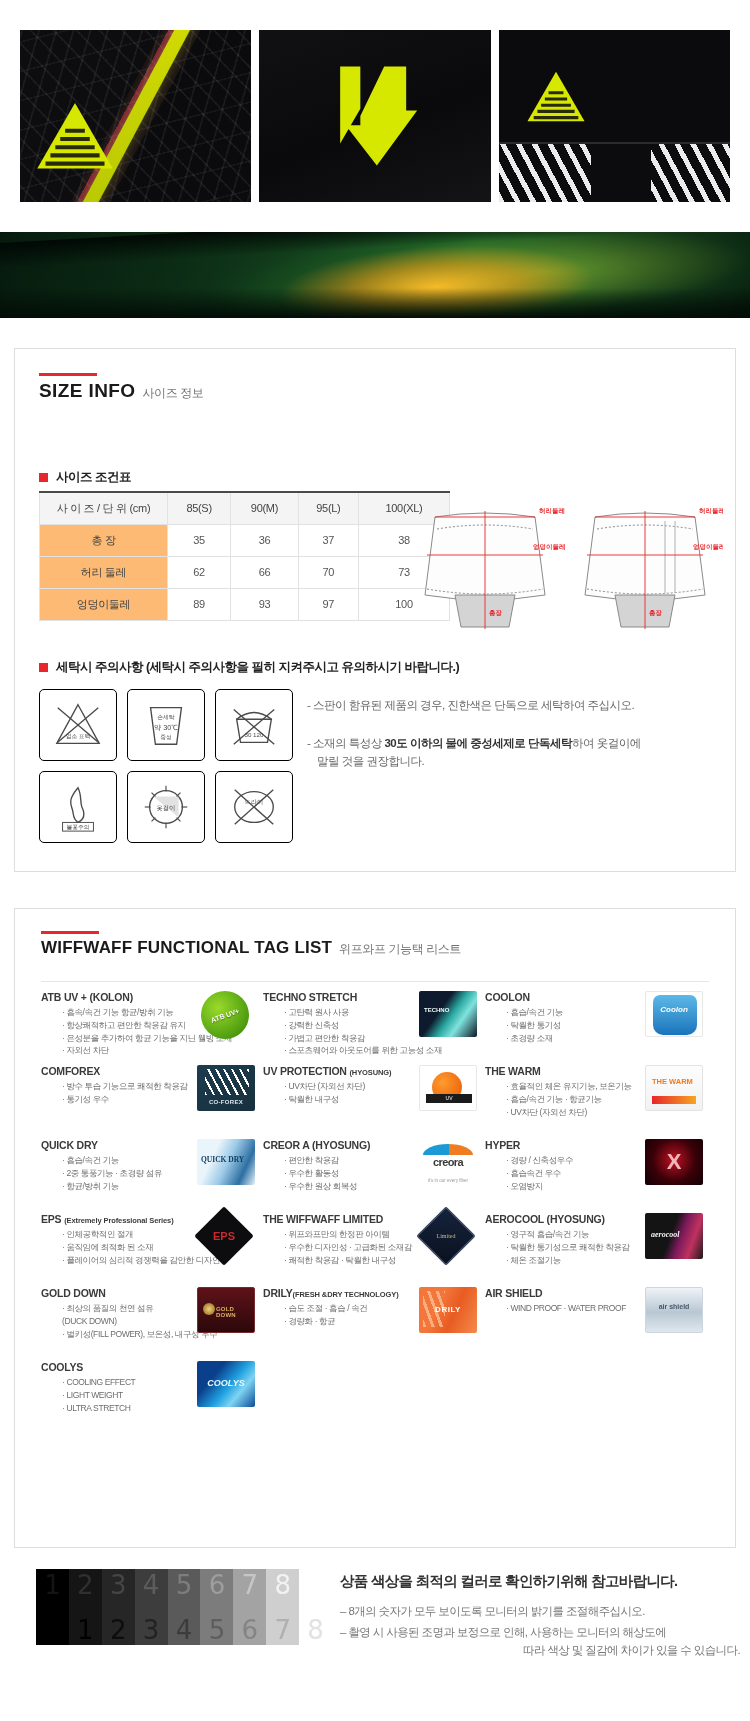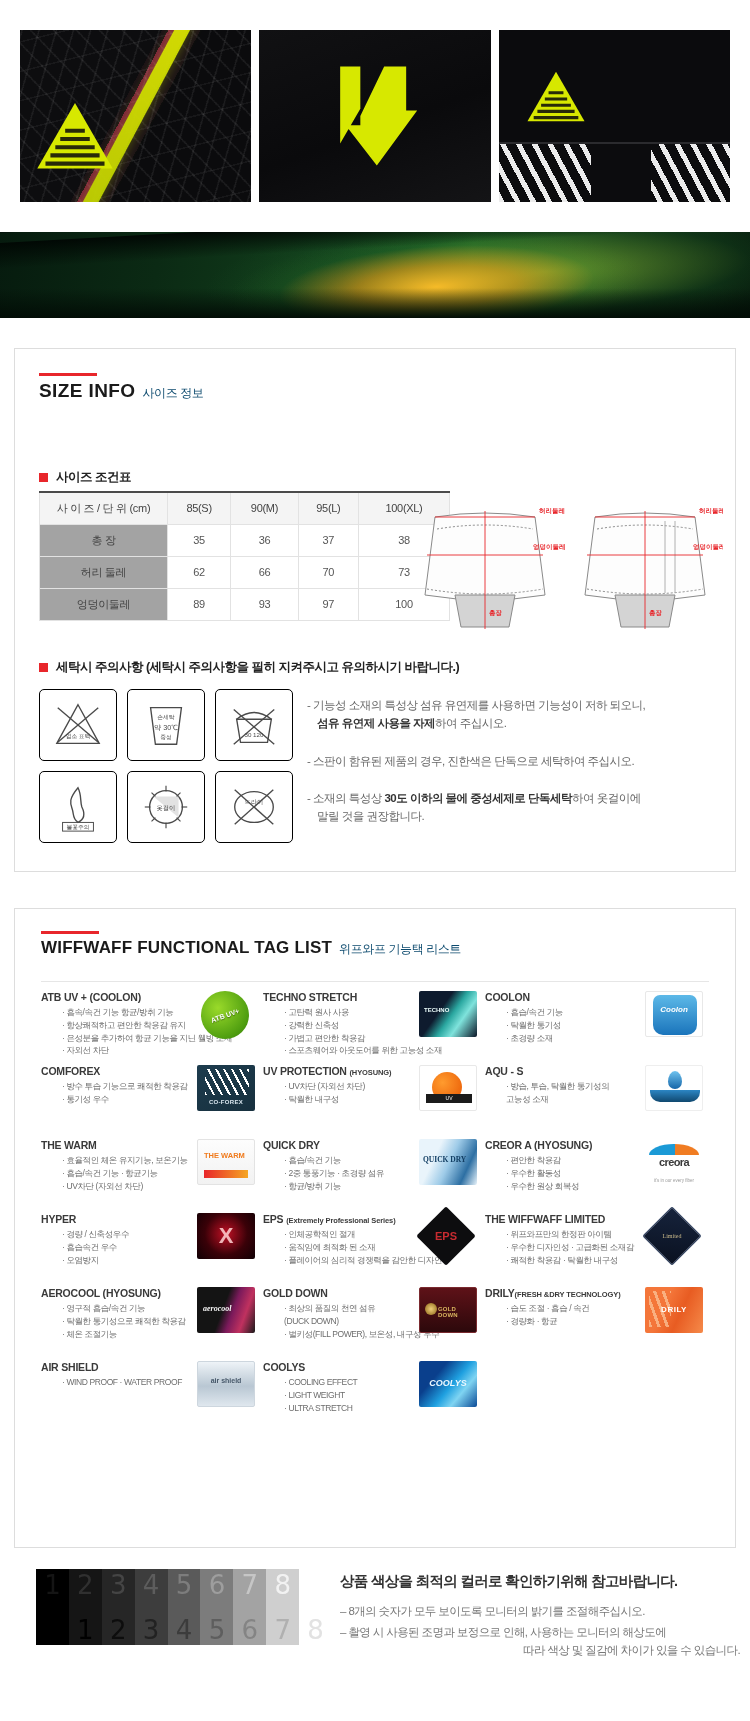--- a/index.html
+++ b/index.html
@@ -136,21 +136,21 @@
     background: #e8262b;
   }
   .sec-head .en {
     font-size: 19px;
     font-weight: bold;
     letter-spacing: .4px;
     color: #1a1a1a;
   }
   .sec-head .ko {
     font-size: 12px;
-    color: #0c4a6e;
+    color: #737373;
     margin-left: 7px;
     letter-spacing: -.4px;
   }
 
   
   .size-head { position: absolute; top: 24px; left: 24px; }
 
   
   .sub-head {
     display: flex;
@@ -179,21 +179,21 @@
     color: #555;
   }
   .size-table th, .size-table td {
     border: 1px solid #e2e2e2;
     text-align: center;
     height: 32px;
     font-weight: normal;
     letter-spacing: -.3px;
   }
   .size-table thead th { background: #f4f4f4; color: #444; border-top: 2px solid #4a4a4a; }
-  .size-table tbody th { background: #a3a3a3; color: #444; width: 128px; }
+  .size-table tbody th { background: #fdba74; color: #444; width: 128px; }
   .size-table tbody td { background: #ffffff; }
 
   
   .diagrams {
     position: absolute;
     top: 128px; left: 398px;
     width: 310px; height: 160px;
   }
   .diagrams svg { width: 100%; height: 100%; }
 
@@ -556,45 +556,41 @@
         <ellipse cx="30" cy="28" rx="20" ry="16" fill="none" stroke="#4a4a4a" stroke-width="1.4"></ellipse>
         <line x1="10" y1="46" x2="50" y2="10" stroke="#4a4a4a" stroke-width="1.4"></line>
         <line x1="10" y1="10" x2="50" y2="46" stroke="#4a4a4a" stroke-width="1.4"></line>
         <text x="30" y="25" text-anchor="middle" font-size="6.5" fill="#4a4a4a" font-family="Liberation Sans, sans-serif">드라이</text>
       </svg>
     </div>
   </div>
 
   <div class="care-text">
     <p>
-      <span>- 기능성 소재의 특성상 섬유 유연제를 사용하면 기능성이 저하 되오니,</span>
-      <span class="ind"><b>섬유 유연제 사용을 자제</b><span>하여 주십시오.</span></span>
-    </p>
-    <p>
       <span>- 스판이 함유된 제품의 경우, 진한색은 단독으로 세탁하여 주십시오.</span>
     </p>
     <p>
       <span>- 소재의 특성상 </span><b>30도 이하의 물에 중성세제로 단독세탁</b><span>하여 옷걸이에</span>
       <span class="ind">말릴 것을 권장합니다.</span>
     </p>
   </div>
 </div>
 
 <div class="panel panel-tags">
 
   <div class="sec-head tag-head">
     <div class="rule"></div>
     <span class="en">WIFFWAFF FUNCTIONAL  TAG LIST</span><span class="ko">위프와프 기능택 리스트</span>
   </div>
   <div class="tag-divider"></div>
 
   <div class="tag-grid">
 
     <div class="tag-item">
-      <div class="tag-title"><span>ATB UV + (COOLON)</span></div>
+      <div class="tag-title"><span>ATB UV + (KOLON)</span></div>
       <div class="tag-lines">
         <span>· 흡속/속건 기능 항균/방취 기능</span>
         <span>· 항상쾌적하고 편안한 착용감 유지</span>
         <span>· 은성분을 추가하여 항균 기능을 지닌 웰빙 소재</span>
         <span>· 자외선 차단</span>
       </div>
       <div class="tag-logo lg-atb">
           <span class="t">ATB UV+</span>
         </div>
     </div>
@@ -642,31 +638,20 @@
       <div class="tag-lines">
         <span>· UV차단 (자외선 차단)</span>
         <span>· 탁월한 내구성</span>
       </div>
       <div class="tag-logo lg-uvprot">
           <span class="sun"></span>
           <span class="bar">UV</span>
         </div>
     </div>
 
-    <div class="tag-item">
-      <div class="tag-title"><span>AQU - S</span></div>
-      <div class="tag-lines">
-        <span>· 방습, 투습, 탁월한 통기성의</span>
-        <span>   고능성 소재</span>
-      </div>
-      <div class="tag-logo lg-aqus">
-          <span class="d"></span>
-          <span class="w"></span>
-        </div>
-    </div>
 
     <div class="tag-item">
       <div class="tag-title"><span>THE WARM</span></div>
       <div class="tag-lines">
         <span>· 효율적인 체온 유지기능, 보온기능</span>
         <span>· 흡습/속건 기능    · 항균기능</span>
         <span>· UV차단 (자외선 차단)</span>
       </div>
       <div class="tag-logo lg-thewarm">
           <span class="t">THE WARM</span>

